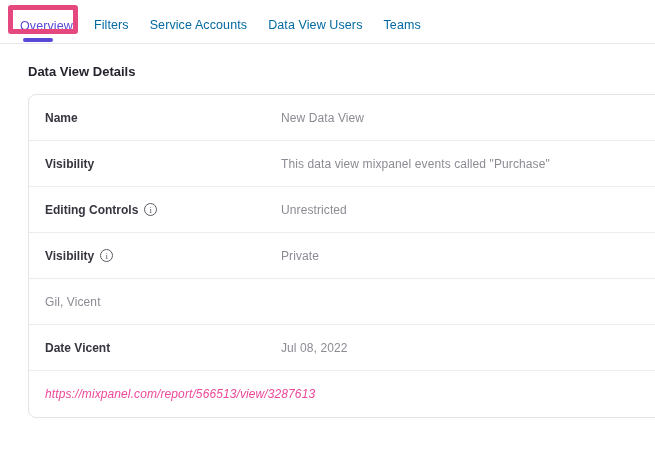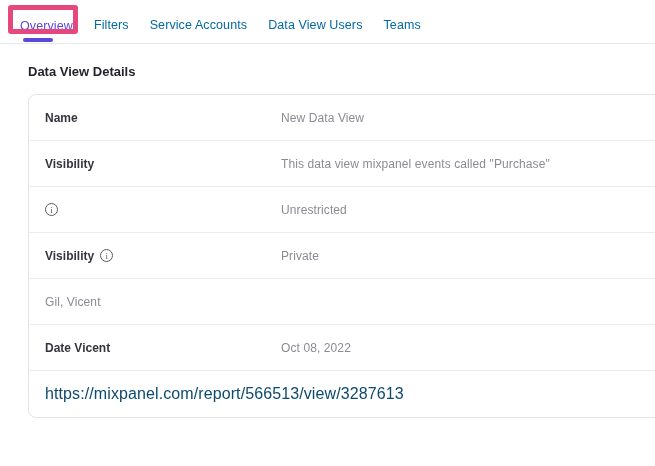--- a/index.html
+++ b/index.html
@@ -74,23 +74,24 @@
     font-weight: 700;
     color: #35353f;
     flex-shrink: 0;
   }
   .row-value {
     font-size: 12px;
     color: #8b8b94;
     letter-spacing: 0.1px;
   }
   .row-value a {
-    color: #0c4a6e;
+    color: #ec4899;
     text-decoration: none;
-    font-size: 16px;
+    font-size: 12px;
+    font-style: italic;
   }
   .info-icon {
     display: inline-flex;
     align-items: center;
     justify-content: center;
     width: 13px; height: 13px;
     border: 1px solid #5a5a64;
     border-radius: 50%;
     font-size: 9px;
     font-weight: 400;
@@ -129,20 +130,21 @@
 
     <div class="row">
       <div class="row-label">
         <span>Visibility</span>
       </div>
       <div class="row-value">This data view mixpanel events called "Purchase"</div>
     </div>
 
     <div class="row">
       <div class="row-label">
+        <span>Editing Controls</span>
         <span class="info-icon">i</span>
       </div>
       <div class="row-value">Unrestricted</div>
     </div>
 
     <div class="row">
       <div class="row-label">
         <span>Visibility</span>
         <span class="info-icon">i</span>
       </div>
@@ -150,21 +152,21 @@
     </div>
 
     <div class="row">
       <div class="row-value">Gil, Vicent</div>
     </div>
 
     <div class="row">
       <div class="row-label">
         <span>Date Vicent</span>
       </div>
-      <div class="row-value">Oct 08, 2022</div>
+      <div class="row-value">Jul 08, 2022</div>
     </div>
 
     <div class="row">
       <div class="row-value">
         <a href="#">https://mixpanel.com/report/566513/view/3287613</a>
       </div>
     </div>
 
   </div>
 </main>

